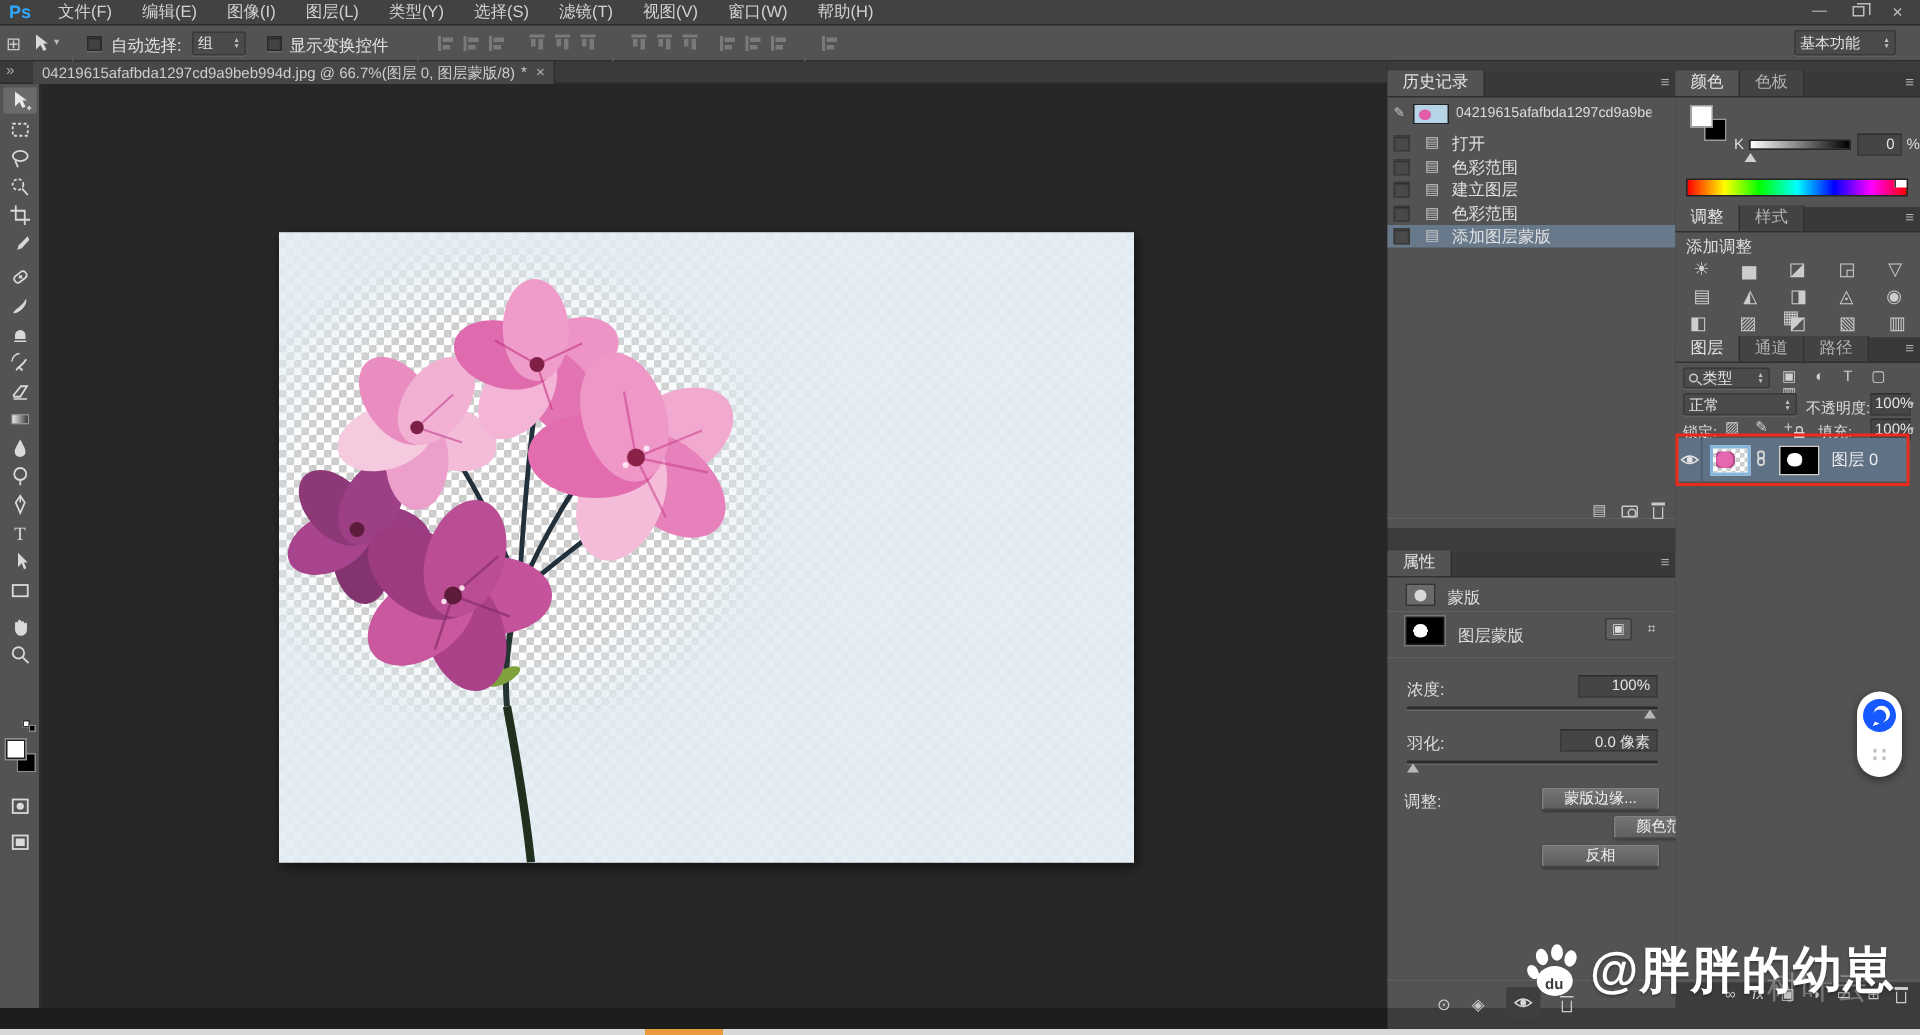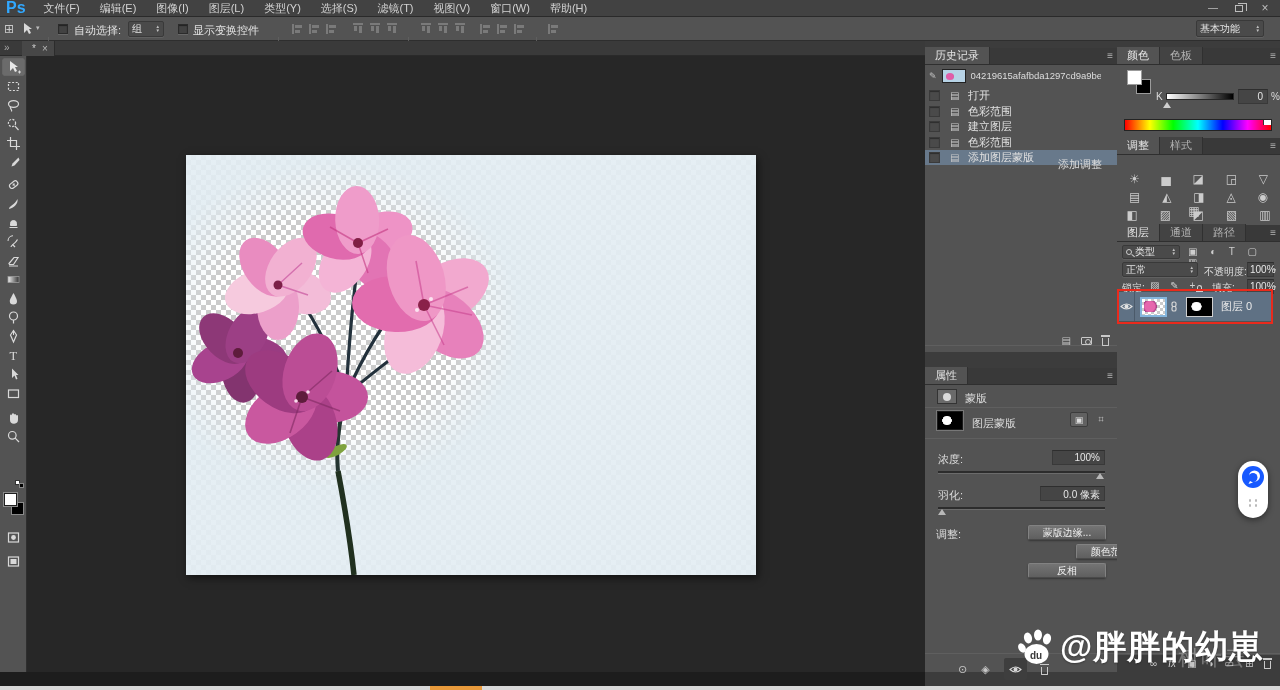--- a/index.html
+++ b/index.html
@@ -2,21 +2,21 @@
 <html><head>
 <meta charset="utf-8">
 <style>
   * { margin:0; padding:0; box-sizing:border-box; }
   html,body { width:1280px; height:690px; overflow:hidden; background:#1d1d1d; }
   #app { position:relative; width:1280px; height:690px; font-family:"Liberation Sans","DejaVu Sans",sans-serif; color:#d6d6d6; -webkit-font-smoothing:antialiased; }
   .abs { position:absolute; }
 
   
   #menubar { left:0; top:0; width:1280px; height:17px; background:#424242; border-bottom:1px solid #2a2a2a; display:flex; align-items:center; }
-  #ps-logo { color:#31a8ff; font-weight:bold; font-size:16px; padding:0 8px 0 6px; }
+  #ps-logo { color:#31a8ff; font-weight:bold; font-size:12px; padding:0 8px 0 6px; }
   .menu-item { font-size:11px; color:#d2d2d2; padding:0 10px; line-height:16px; cursor:default; }
   #win-controls { position:absolute; right:2px; top:0; height:16px; display:flex; align-items:center; }
   .winbtn { width:26px; height:14px; text-align:center; color:#bdbdbd; font-size:10px; line-height:14px; }
   .winbtn .restore-glyph { display:inline-block; width:8px; height:7px; border:1px solid #bdbdbd; position:relative; top:1px; }
   .winbtn .restore-glyph::before { content:''; position:absolute; left:2px; top:-3px; width:8px; height:7px; border:1px solid #bdbdbd; border-left:none; border-bottom:none; }
 
   
   #optionsbar { left:0; top:17px; width:1280px; height:24px; background:#535353; border-bottom:1px solid #2e2e2e; }
   .ob-txt { position:absolute; font-size:11px; color:#e2e2e2; top:6px; }
   .checkbox { position:absolute; width:10px; height:10px; top:7px; background:#424242; border:1px solid #2b2b2b; box-shadow:inset 0 1px 1px rgba(0,0,0,.5), 0 1px 0 rgba(255,255,255,.12); }
@@ -263,20 +263,21 @@
           <span>▲</span>
           <span>▼</span>
         </span>
     </div>
   </div>
 
   
   <div id="tabbar" class="abs">
     <span id="tab-overflow">»</span>
     <div id="doc-tab">
+      <span>04219615afafbda1297cd9a9beb994d.jpg @ 66.7%(图层 0, 图层蒙版/8)</span>
       <span style="margin-left:4px;">*</span>
       <span class="close">×</span>
     </div>
   </div>
 
   
   <div id="toolbar" class="abs">
     <div class="tool selected" style="top:2px;">
         <svg width="15" height="15">
           <path d="M4 1 L4 11 L7 8 L9 12 L11 11 L9 7 L12 7 Z" fill="#e8e8e8" stroke="none"></path>
@@ -595,21 +596,21 @@
   <span class="abs" style="left:1271px;top:91px;font-size:10px;color:#ddd;">%</span>
   <div id="spectrum"></div>
 
   
   <div class="tabstrip abs" style="left:1117px;top:138px;width:163px;">
     <span class="ptab active">调整</span>
     <span class="ptab">样式</span>
     <span class="pmenu">≡</span>
   </div>
   <div class="panel-body abs" style="left:1117px;top:155px;width:163px;height:70px;"></div>
-  <span class="abs" style="left:1058px;top:157px;font-size:11px;color:#ddd;">添加调整</span>
+  <span class="abs" style="left:1124px;top:157px;font-size:11px;color:#ddd;">添加调整</span>
   <div class="adj-row abs" style="left:1117px;top:172px;">☀ ▅ ◪ ◲ ▽</div>
   <div class="adj-row abs" style="left:1117px;top:190px;">▤ ◭ ◨ ◬ ◉ ▦</div>
   <div class="adj-row abs" style="left:1117px;top:208px;">◧ ▨ ◩ ▧ ▥</div>
 
   
   <div class="tabstrip abs" style="left:1117px;top:225px;width:163px;">
     <span class="ptab active">图层</span>
     <span class="ptab">通道</span>
     <span class="ptab">路径</span>
     <span class="pmenu">≡</span>

